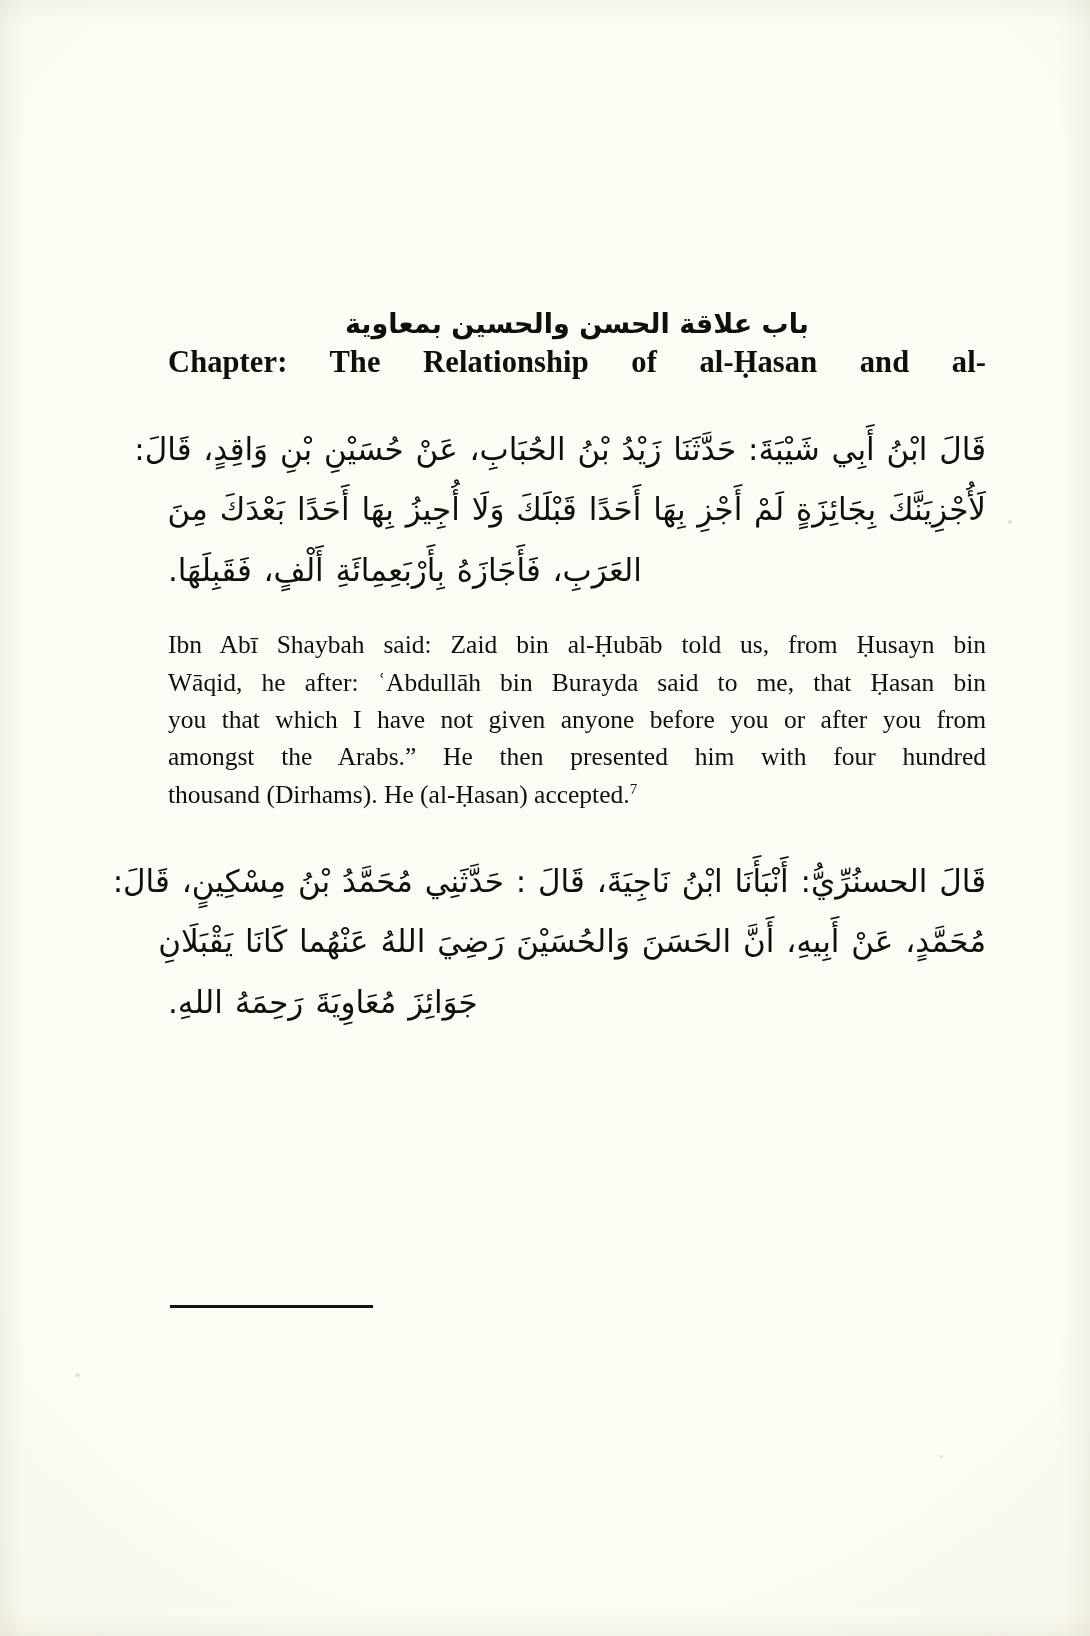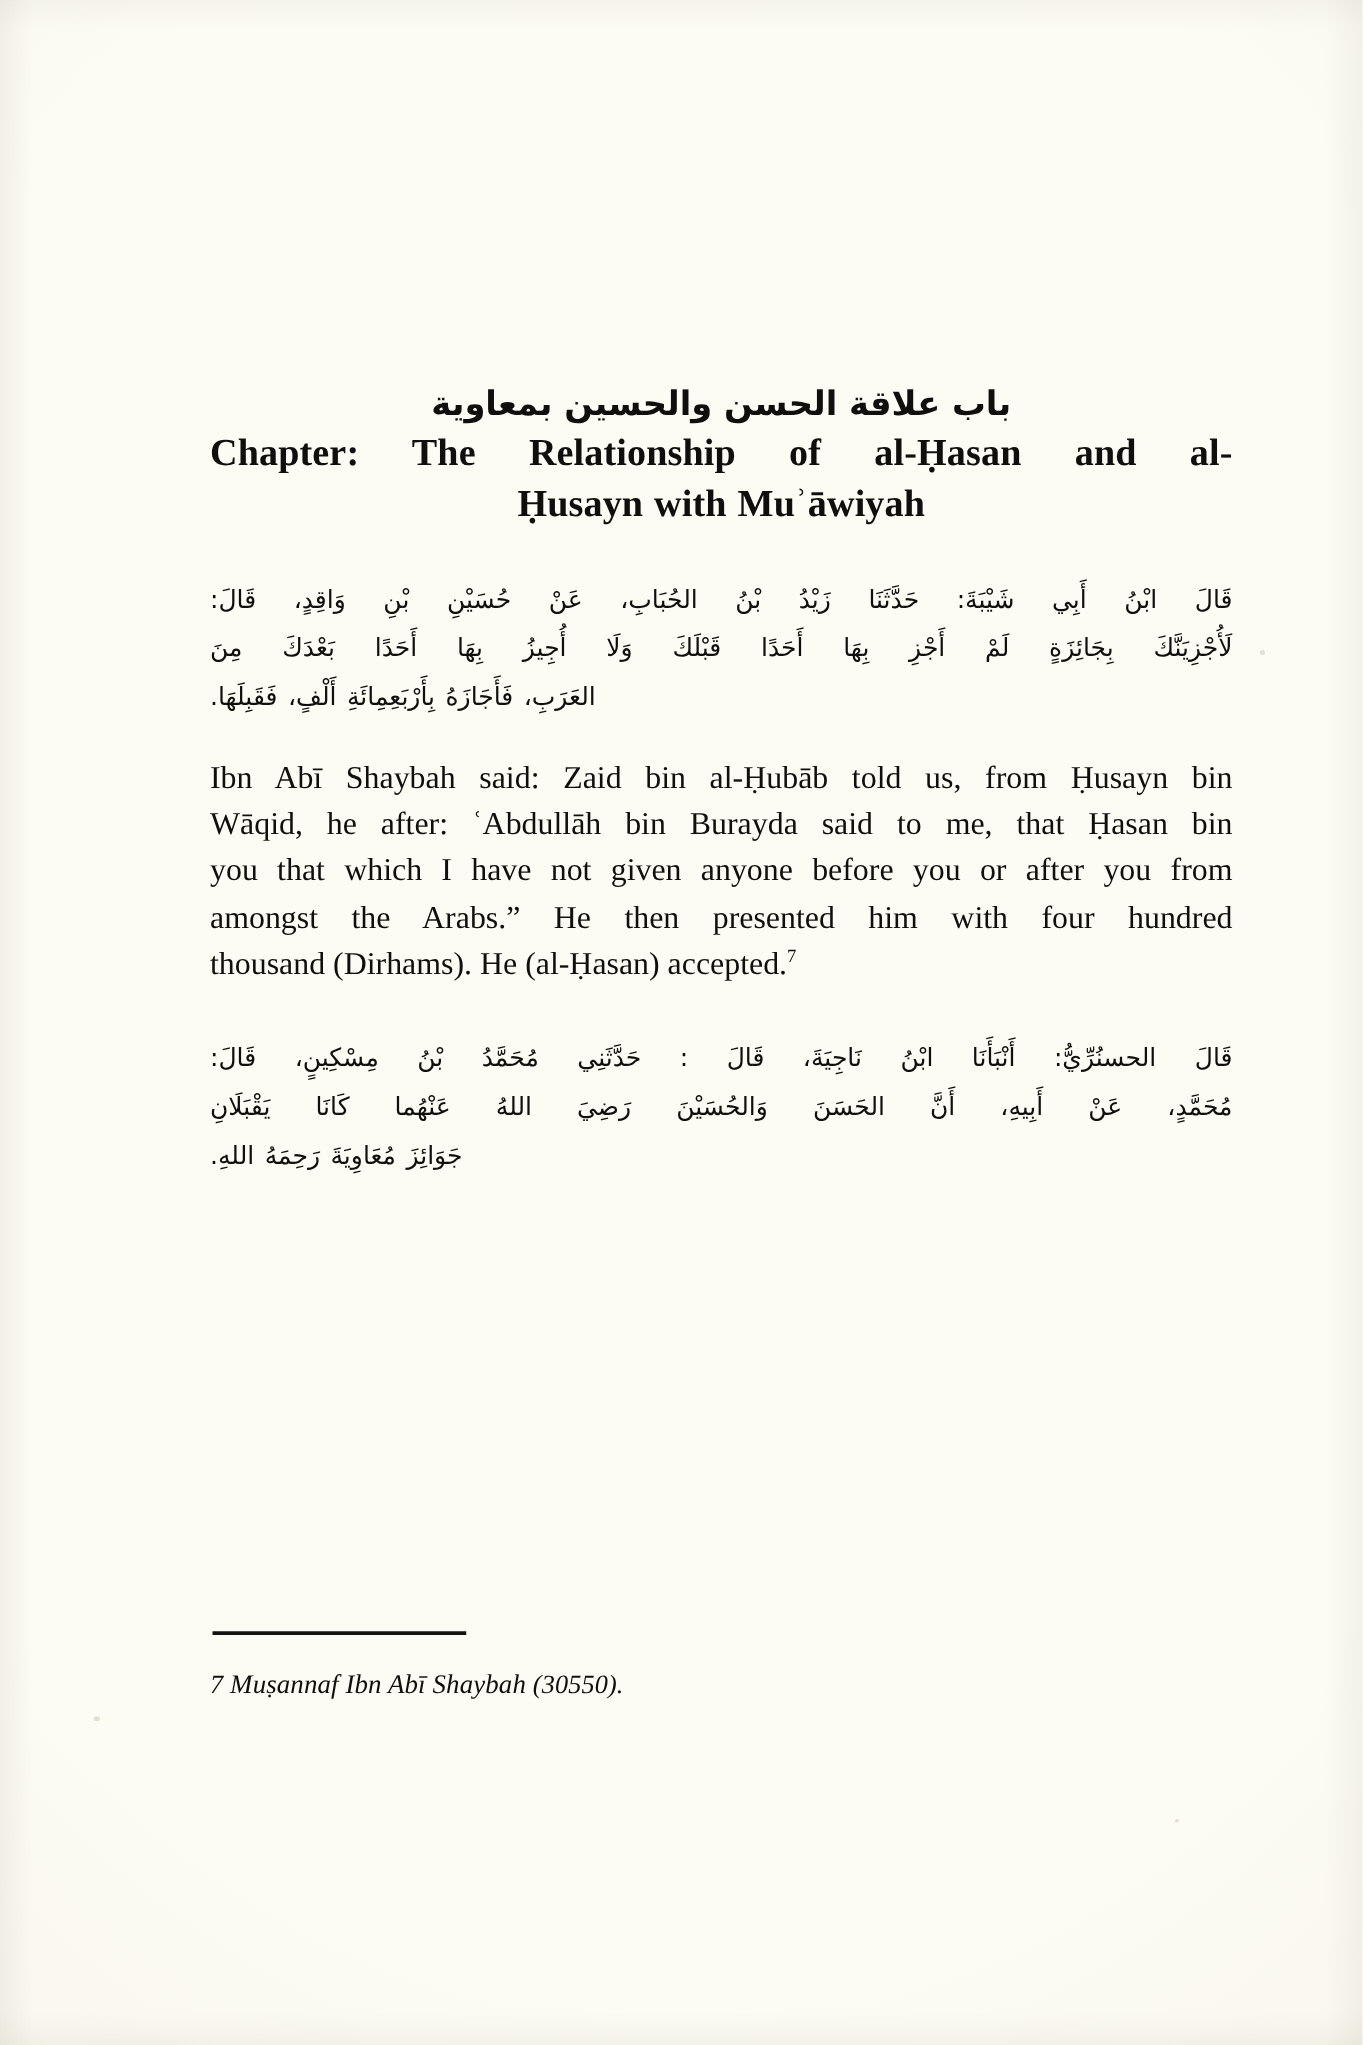--- a/index.html
+++ b/index.html
@@ -80,21 +80,21 @@
   .english-title .l2 {
     display: block;
     text-align: center;
   }
 
   
   .arabic-block {
     direction: rtl;
     text-align: justify;
     font-family: "DejaVu Sans", "Liberation Sans", sans-serif;
-    font-size: 20px;
+    font-size: 31px;
     line-height: 1.95;
     letter-spacing: 0;
     word-spacing: 2px;
   }
   .arabic-block .aline {
     display: block;
     text-align: justify;
     text-align-last: justify;
     white-space: nowrap;
   }
@@ -174,21 +174,20 @@
   <span class="speck" style="left:75px;  top:1373px; width:5px; height:4px;"></span>
   <span class="speck" style="left:1008px; top:520px;  width:4px; height:4px;"></span>
   <span class="speck" style="left:940px;  top:1455px; width:3px; height:3px;"></span>
 
   <div class="content">
 
     <div class="arabic-heading">باب علاقة الحسن والحسين بمعاوية</div>
 
     <div class="english-title">
       <span class="l1">Chapter: The Relationship of al-Ḥasan and al-</span>
-      <span class="l2">Ḥusayn with Muʾāwiyah</span>
     </div>
 
     <div class="arabic-block" id="arabic-block-1">
       <span class="aline">قَالَ ابْنُ أَبِي شَيْبَةَ: حَدَّثَنَا زَيْدُ بْنُ الحُبَابِ، عَنْ حُسَيْنِ بْنِ وَاقِدٍ، قَالَ:</span>
       <span class="aline">لَأُجْزِيَنَّكَ بِجَائِزَةٍ لَمْ أَجْزِ بِهَا أَحَدًا قَبْلَكَ وَلَا أُجِيزُ بِهَا أَحَدًا بَعْدَكَ مِنَ</span>
       <span class="aline last">العَرَبِ، فَأَجَازَهُ بِأَرْبَعِمِائَةِ أَلْفٍ، فَقَبِلَهَا.</span>
     </div>
 
     <div class="english-body">
       <span class="eline">Ibn Abī Shaybah said: Zaid bin al-Ḥubāb told us, from Ḥusayn bin</span>
@@ -201,20 +200,15 @@
     <div class="arabic-block" id="arabic-block-2">
       <span class="aline">قَالَ الحسنُرِّيُّ: أَنْبَأَنَا ابْنُ نَاجِيَةَ، قَالَ : حَدَّثَنِي مُحَمَّدُ بْنُ مِسْكِينٍ، قَالَ:</span>
       <span class="aline">مُحَمَّدٍ، عَنْ أَبِيهِ، أَنَّ الحَسَنَ وَالحُسَيْنَ رَضِيَ اللهُ عَنْهُما كَانَا يَقْبَلَانِ</span>
       <span class="aline last">جَوَائِزَ مُعَاوِيَةَ رَحِمَهُ اللهِ.</span>
     </div>
 
   </div>
 
   <div class="footnote-area">
     <div class="footnote-rule"></div>
-    <div class="footnote-text">
-      <span class="num">7</span>
-      <span class="title">Muṣannaf Ibn Abī Shaybah</span>
-      <span class="ref">(30550).</span>
-    </div>
   </div>
 
 </div>
 
 </body></html>

